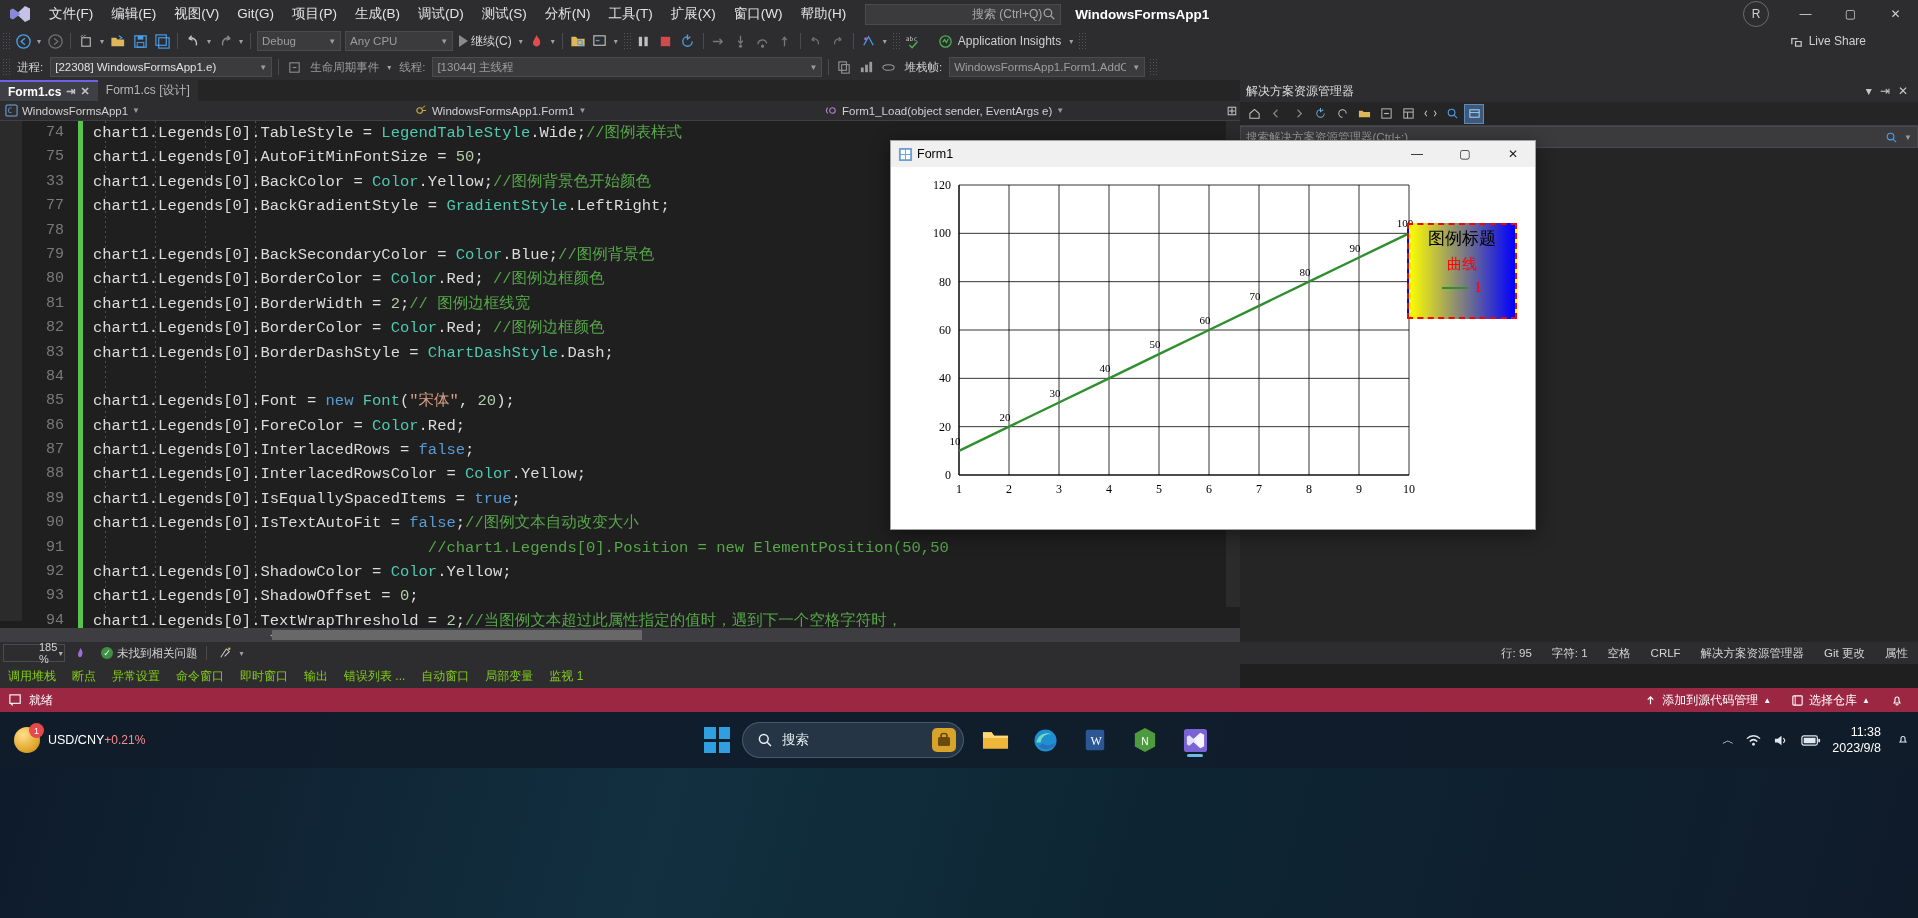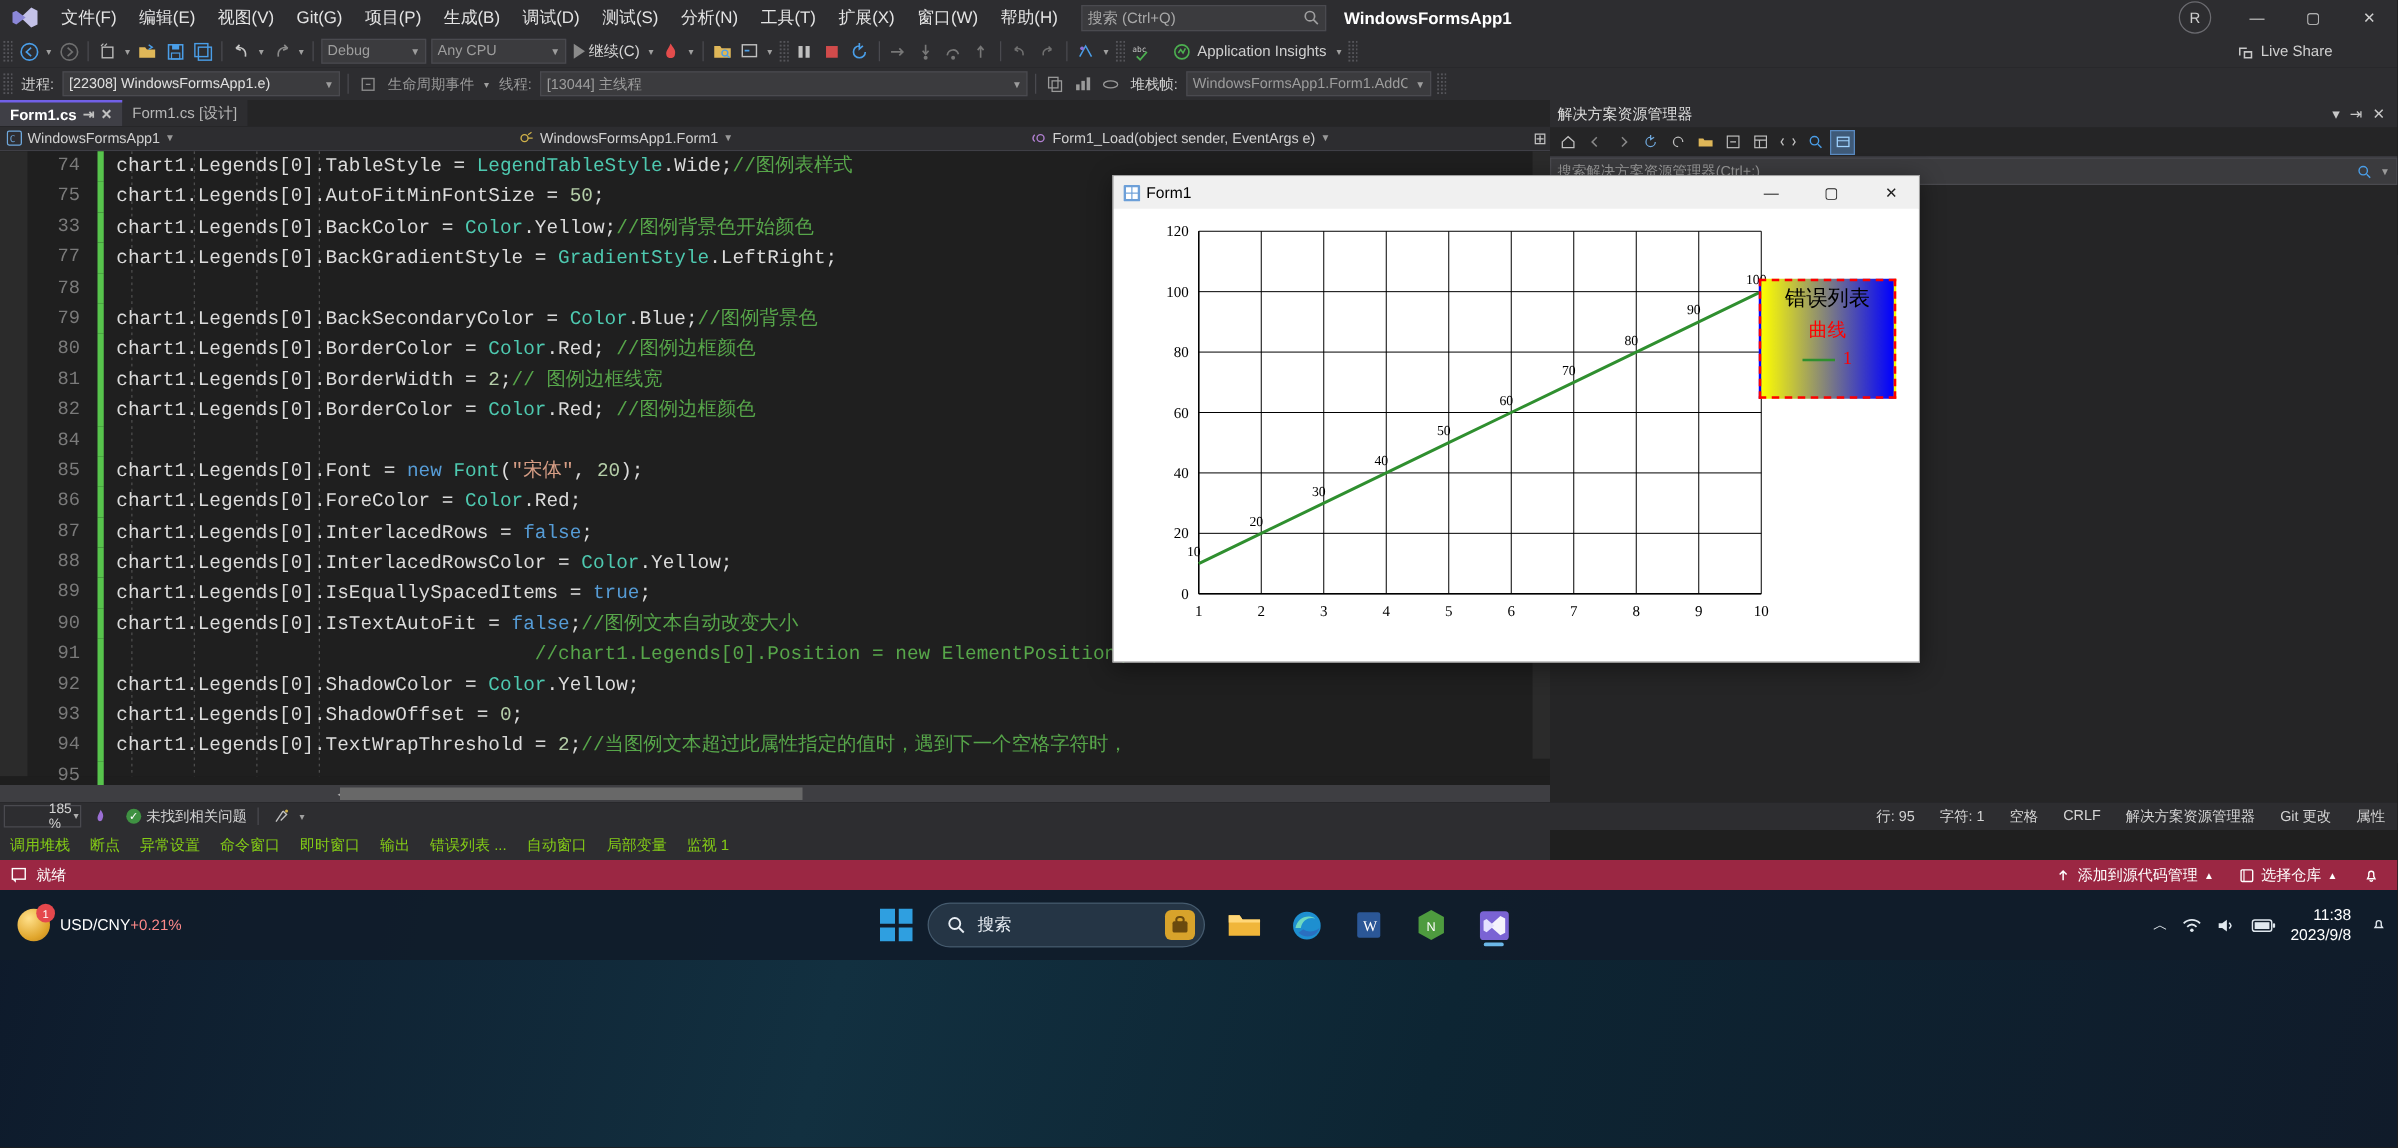--- a/index.html
+++ b/index.html
@@ -8,21 +8,21 @@
     background: #1f1f1f;
     font-family: "Liberation Sans", sans-serif;
     overflow: hidden;
   }
   body { position: relative; }
 
   
   .menubar {
     position: absolute; left: 0; top: 0; width: 1918px; height: 28px;
     background: #2d2d30; display: flex; align-items: center;
-    color: #e8e8e8; font-size: 13px;
+    color: #e8e8e8; font-size: 13px; text-align: right;
   }
   .vs-logo {
     width: 40px; height: 28px; display: flex; align-items: center; justify-content: center;
   }
   .vs-logo svg { display: block; }
   .menu-item {
     padding: 4px 9px; font-size: 13.5px; color: #e4e4e4; white-space: nowrap;
     line-height: 18px; cursor: default;
   }
   .search-box {
@@ -643,20 +643,21 @@
     <div id="code-lines">
         <div class="code-line"><span class="lnum">74</span><span class="chgbar"></span><span class="codetext"><span class="pl">chart1.Legends[0].TableStyle = </span><span class="ty">LegendTableStyle</span><span class="pl">.Wide;</span><span class="cm">//图例表样式</span></span></div>
         <div class="code-line"><span class="lnum">75</span><span class="chgbar"></span><span class="codetext"><span class="pl">chart1.Legends[0].AutoFitMinFontSize = </span><span class="nu">50</span><span class="pl">;</span></span></div>
         <div class="code-line"><span class="lnum">33</span><span class="chgbar"></span><span class="codetext"><span class="pl">chart1.Legends[0].BackColor = </span><span class="ty">Color</span><span class="pl">.Yellow;</span><span class="cm">//图例背景色开始颜色</span></span></div>
         <div class="code-line"><span class="lnum">77</span><span class="chgbar"></span><span class="codetext"><span class="pl">chart1.Legends[0].BackGradientStyle = </span><span class="ty">GradientStyle</span><span class="pl">.LeftRight;</span></span></div>
         <div class="code-line"><span class="lnum">78</span><span class="chgbar"></span></div>
         <div class="code-line"><span class="lnum">79</span><span class="chgbar"></span><span class="codetext"><span class="pl">chart1.Legends[0].BackSecondaryColor = </span><span class="ty">Color</span><span class="pl">.Blue;</span><span class="cm">//图例背景色</span></span></div>
         <div class="code-line"><span class="lnum">80</span><span class="chgbar"></span><span class="codetext"><span class="pl">chart1.Legends[0].BorderColor = </span><span class="ty">Color</span><span class="pl">.Red; </span><span class="cm">//图例边框颜色</span></span></div>
         <div class="code-line"><span class="lnum">81</span><span class="chgbar"></span><span class="codetext"><span class="pl">chart1.Legends[0].BorderWidth = </span><span class="nu">2</span><span class="pl">;</span><span class="cm">// 图例边框线宽</span></span></div>
         <div class="code-line"><span class="lnum">82</span><span class="chgbar"></span><span class="codetext"><span class="pl">chart1.Legends[0].BorderColor = </span><span class="ty">Color</span><span class="pl">.Red; </span><span class="cm">//图例边框颜色</span></span></div>
+        <div class="code-line"><span class="lnum">83</span><span class="chgbar"></span><span class="codetext"><span class="pl">chart1.Legends[0].BorderDashStyle = </span><span class="ty">ChartDashStyle</span><span class="pl">.Dash;</span></span></div>
         <div class="code-line"><span class="lnum">84</span><span class="chgbar"></span><span class="codetext"></span></div>
         <div class="code-line"><span class="lnum">85</span><span class="chgbar"></span><span class="codetext"><span class="pl">chart1.Legends[0].Font = </span><span class="kw">new </span><span class="ty">Font</span><span class="pl">(</span><span class="st">"宋体"</span><span class="pl">, </span><span class="nu">20</span><span class="pl">);</span></span></div>
         <div class="code-line"><span class="lnum">86</span><span class="chgbar"></span><span class="codetext"><span class="pl">chart1.Legends[0].ForeColor = </span><span class="ty">Color</span><span class="pl">.Red;</span></span></div>
         <div class="code-line"><span class="lnum">87</span><span class="chgbar"></span><span class="codetext"><span class="pl">chart1.Legends[0].InterlacedRows = </span><span class="kw">false</span><span class="pl">;</span></span></div>
         <div class="code-line"><span class="lnum">88</span><span class="chgbar"></span><span class="codetext"><span class="pl">chart1.Legends[0].InterlacedRowsColor = </span><span class="ty">Color</span><span class="pl">.Yellow;</span></span></div>
         <div class="code-line"><span class="lnum">89</span><span class="chgbar"></span><span class="codetext"><span class="pl">chart1.Legends[0].IsEquallySpacedItems = </span><span class="kw">true</span><span class="pl">;</span></span></div>
         <div class="code-line"><span class="lnum">90</span><span class="chgbar"></span><span class="codetext"><span class="pl">chart1.Legends[0].IsTextAutoFit = </span><span class="kw">false</span><span class="pl">;</span><span class="cm">//图例文本自动改变大小</span></span></div>
         <div class="code-line"><span class="lnum">91</span><span class="chgbar"></span><span class="codetext"><span class="pl">                                    </span><span class="cm">//chart1.Legends[0].Position = new ElementPosition(50,50</span></span></div>
         <div class="code-line"><span class="lnum">92</span><span class="chgbar"></span><span class="codetext"><span class="pl">chart1.Legends[0].ShadowColor = </span><span class="ty">Color</span><span class="pl">.Yellow;</span></span></div>
         <div class="code-line"><span class="lnum">93</span><span class="chgbar"></span><span class="codetext"><span class="pl">chart1.Legends[0].ShadowOffset = </span><span class="nu">0</span><span class="pl">;</span></span></div>
@@ -821,21 +822,21 @@
           <text x="258" y="177.16666666666666" text-anchor="middle" font-size="11" fill="#000" font-family="&quot;Liberation Serif&quot;, serif">50</text>
           <text x="308" y="153" text-anchor="middle" font-size="11" fill="#000" font-family="&quot;Liberation Serif&quot;, serif">60</text>
           <text x="358" y="128.83333333333331" text-anchor="middle" font-size="11" fill="#000" font-family="&quot;Liberation Serif&quot;, serif">70</text>
           <text x="408" y="104.66666666666669" text-anchor="middle" font-size="11" fill="#000" font-family="&quot;Liberation Serif&quot;, serif">80</text>
           <text x="458" y="80.5" text-anchor="middle" font-size="11" fill="#000" font-family="&quot;Liberation Serif&quot;, serif">90</text>
           <text x="508" y="56.333333333333314" text-anchor="middle" font-size="11" fill="#000" font-family="&quot;Liberation Serif&quot;, serif">100</text>
         </g>
     </svg>
 
     <div class="legend-box">
-      <div class="legend-title">错误列表</div>
+      <div class="legend-title">图例标题</div>
       <div class="legend-item">
         <div>曲线</div>
         <div class="lrow">
           <span class="legend-swatch"></span>
           <span>1</span>
         </div>
       </div>
     </div>
   </div>
 </div>

